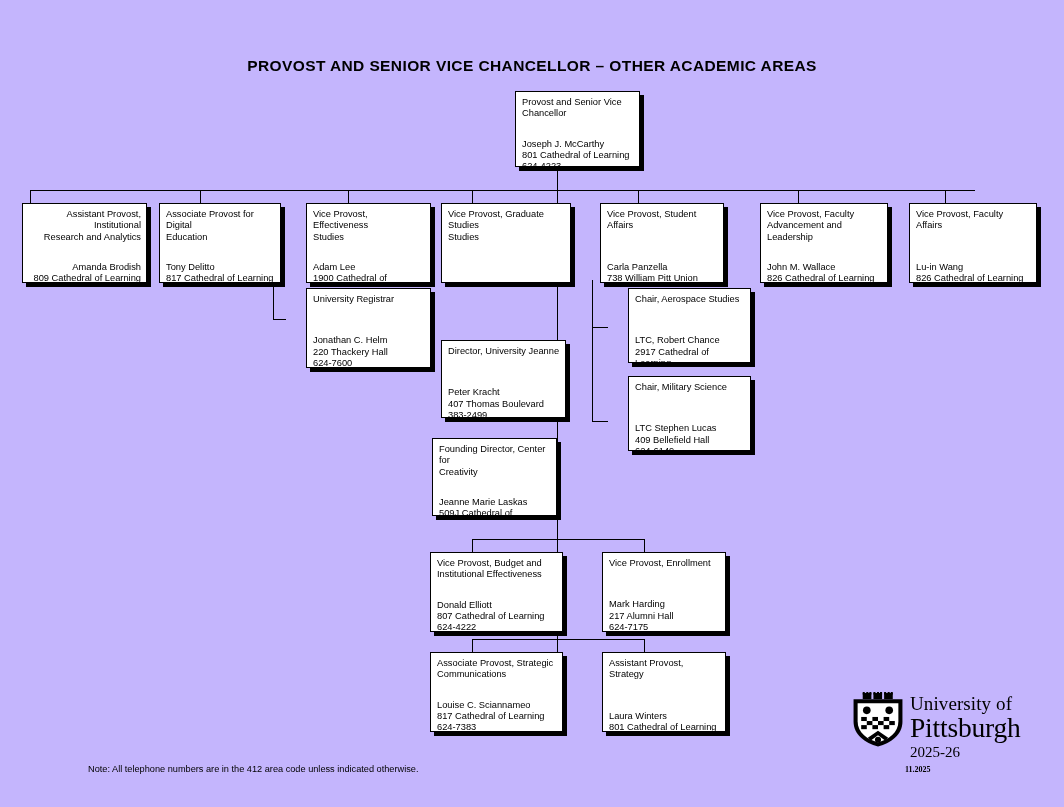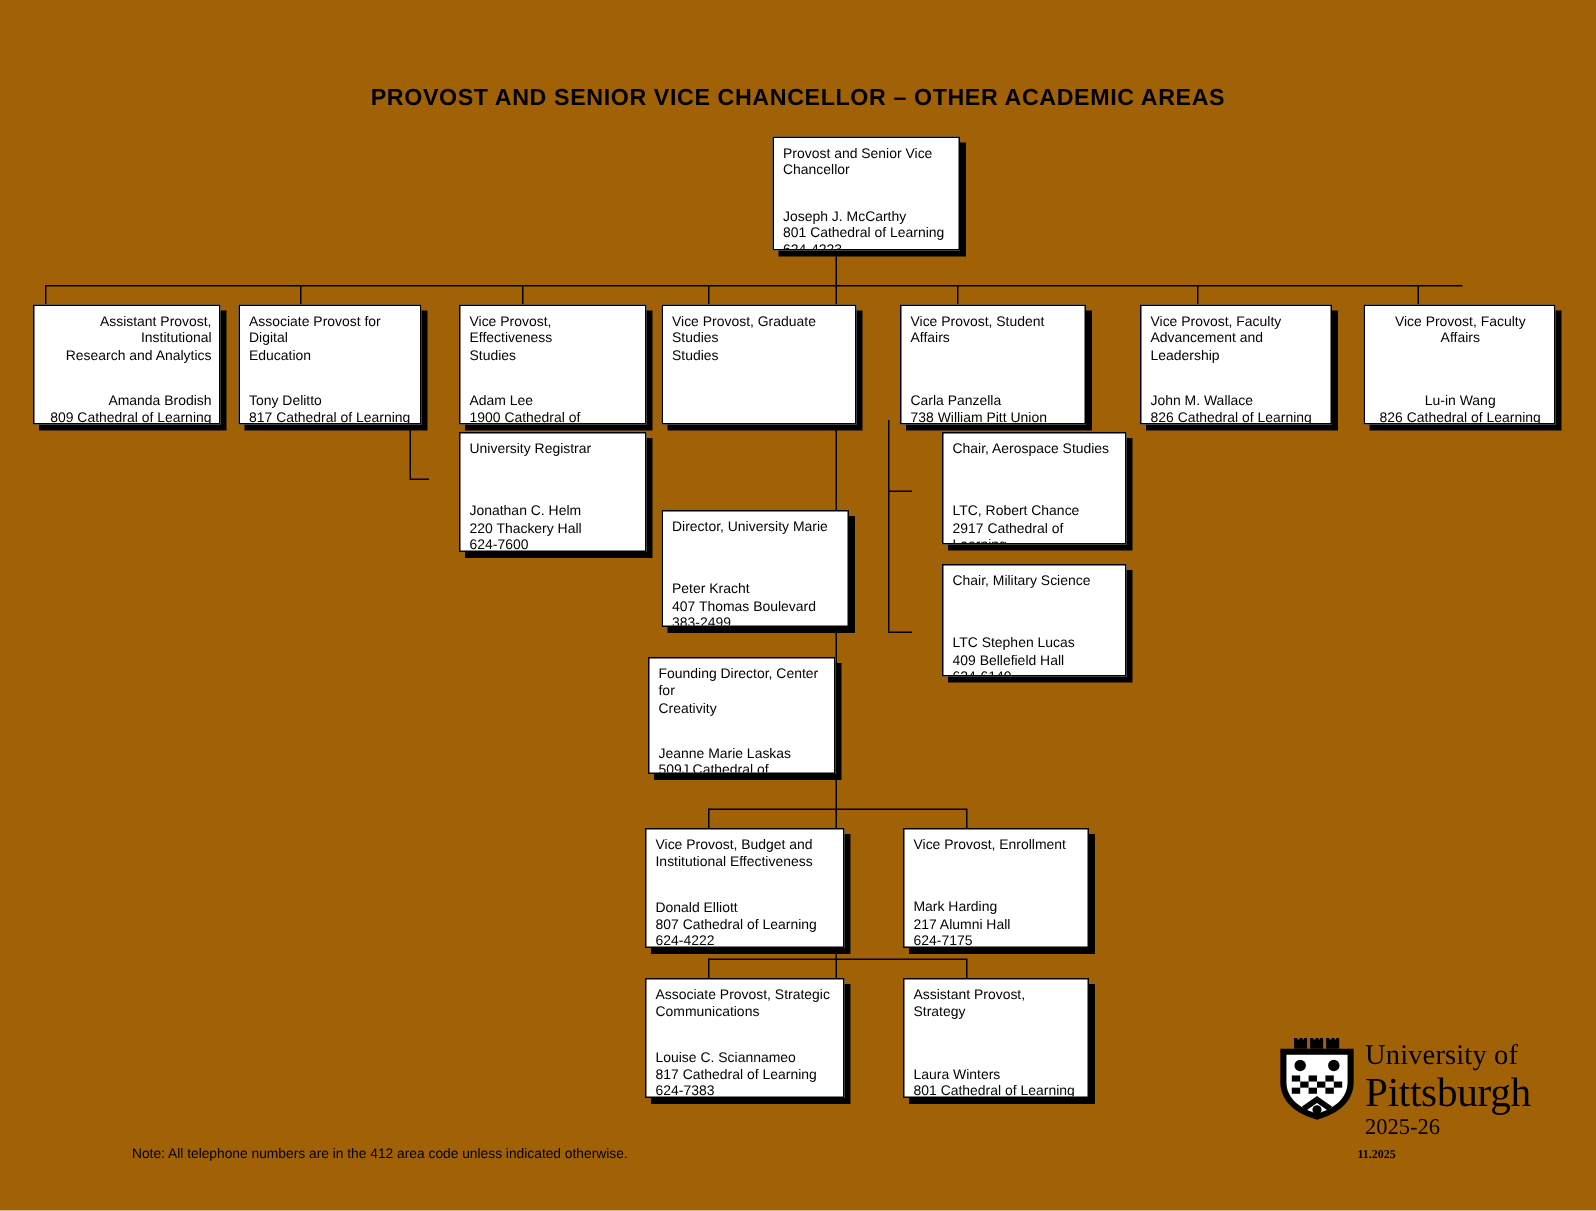--- a/index.html
+++ b/index.html
@@ -7,21 +7,21 @@
   body{
     font-family:"Liberation Sans", sans-serif;
     color:#000;
     -webkit-font-smoothing:none;
   }
   #page{
     position:relative;
     width:1064px;
     height:807px;
     overflow:hidden;
-    background:#a16207;
+    background:#c4b5fd;
   }
   
   #chart-title{
     position:absolute;
     left:0; right:0;
     top:57px;
     text-align:center;
     font-size:15.5px;
     font-weight:bold;
     letter-spacing:0.4px;
@@ -195,21 +195,21 @@
   </div>
 
   <div class="node two-line" style="left:740px;top:203px;width:128px;height:80px;">
     <div class="title">Vice Provost, Faculty
 Advancement and Leadership</div>
     <div class="person">John M. Wallace
 826 Cathedral of Learning
 624-5749</div>
   </div>
 
-  <div class="node one-line" style="left:889px;top:203px;width:128px;height:80px;text-align:center;">
+  <div class="node one-line" style="left:889px;top:203px;width:128px;height:80px;">
     <div class="title">Vice Provost, Faculty Affairs</div>
     <div class="person">Lu-in Wang
 826 Cathedral of Learning
 624-5749</div>
   </div>
 
   <div class="node one-line" style="left:286px;top:288px;width:125px;height:80px;">
     <div class="title">University Registrar</div>
     <div class="person">Jonathan C. Helm
 220 Thackery Hall
@@ -224,21 +224,21 @@
   </div>
 
   <div class="node one-line" style="left:608px;top:376px;width:123px;height:75px;">
     <div class="title">Chair, Military Science</div>
     <div class="person">LTC Stephen Lucas
 409 Bellefield Hall
 624-6149</div>
   </div>
 
   <div class="node one-line" style="left:421px;top:340px;width:125px;height:78px;">
-    <div class="title">Director, University Marie</div>
+    <div class="title">Director, University Jeanne</div>
     <div class="person">Peter Kracht
 407 Thomas Boulevard
 383-2499</div>
   </div>
 
   <div class="node two-line" style="left:412px;top:438px;width:125px;height:78px;">
     <div class="title">Founding Director, Center for
 Creativity</div>
     <div class="person">Jeanne Marie Laskas
 509J Cathedral of Learning

